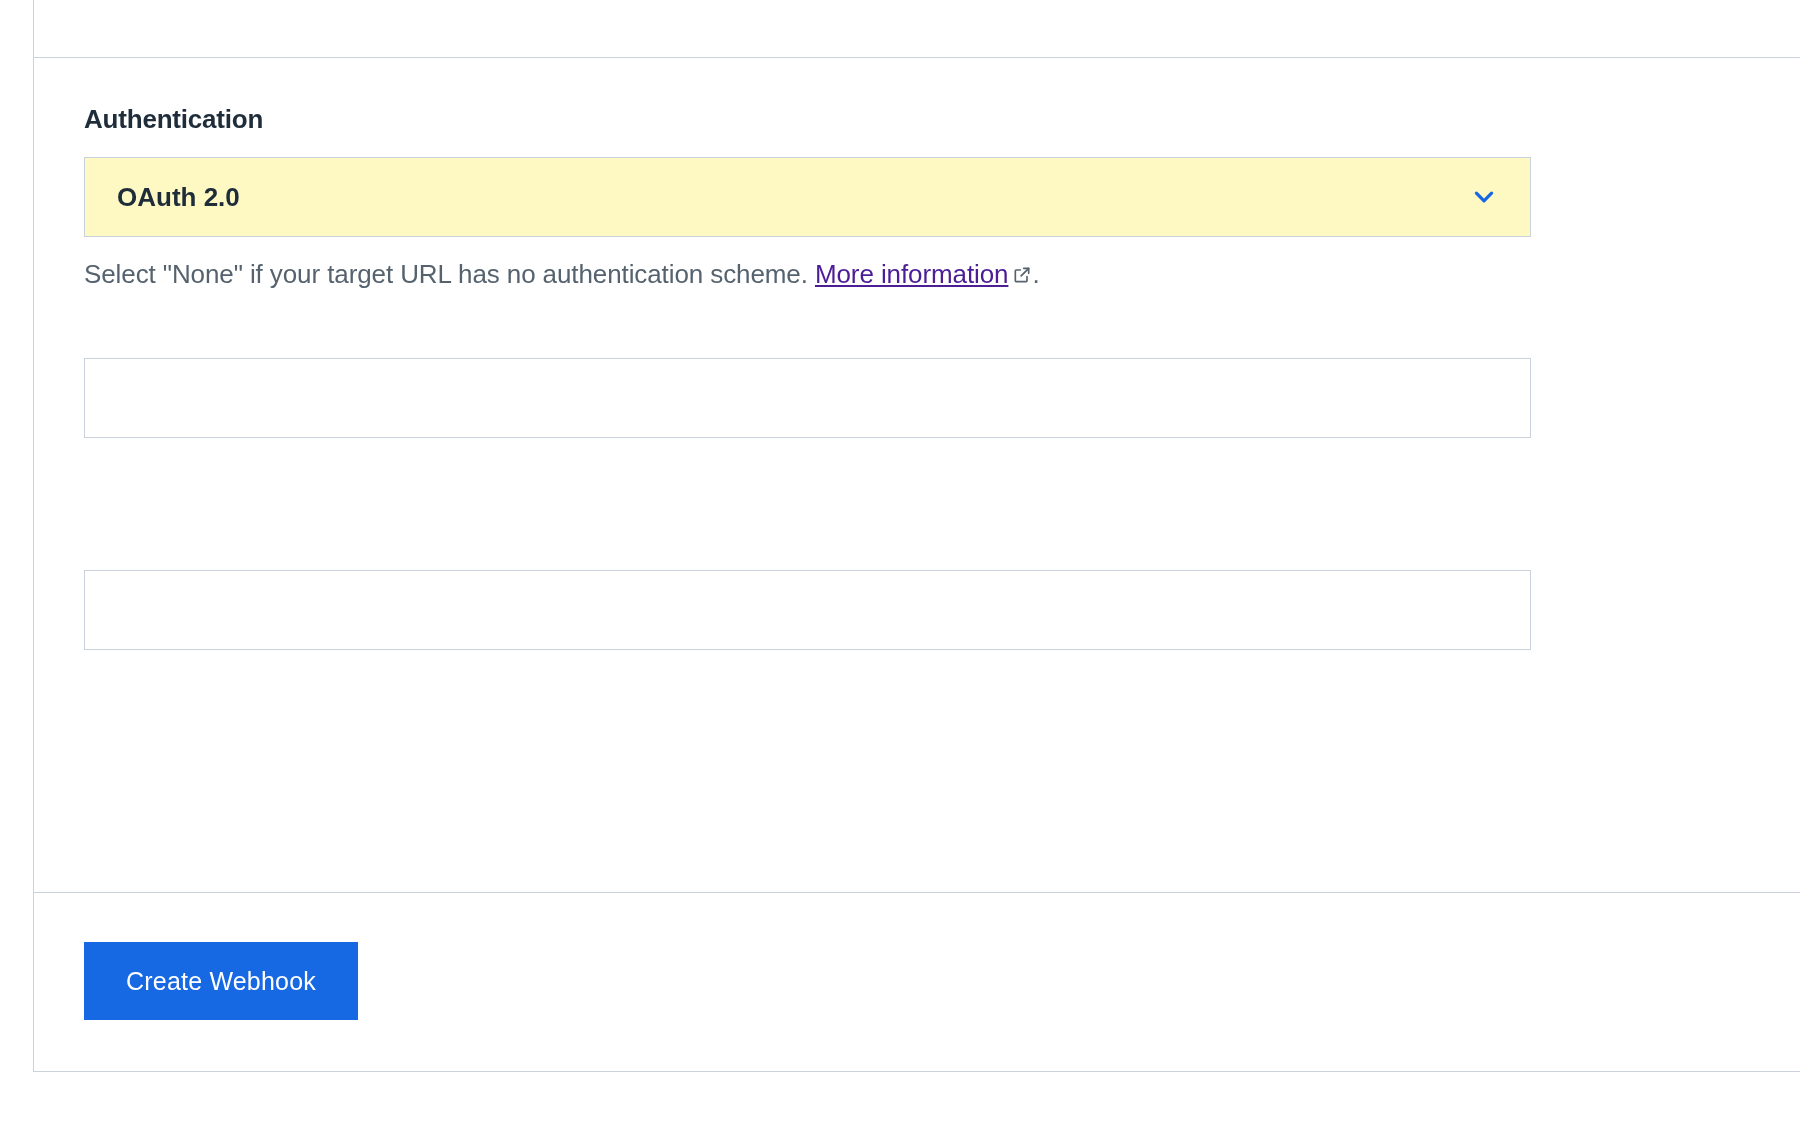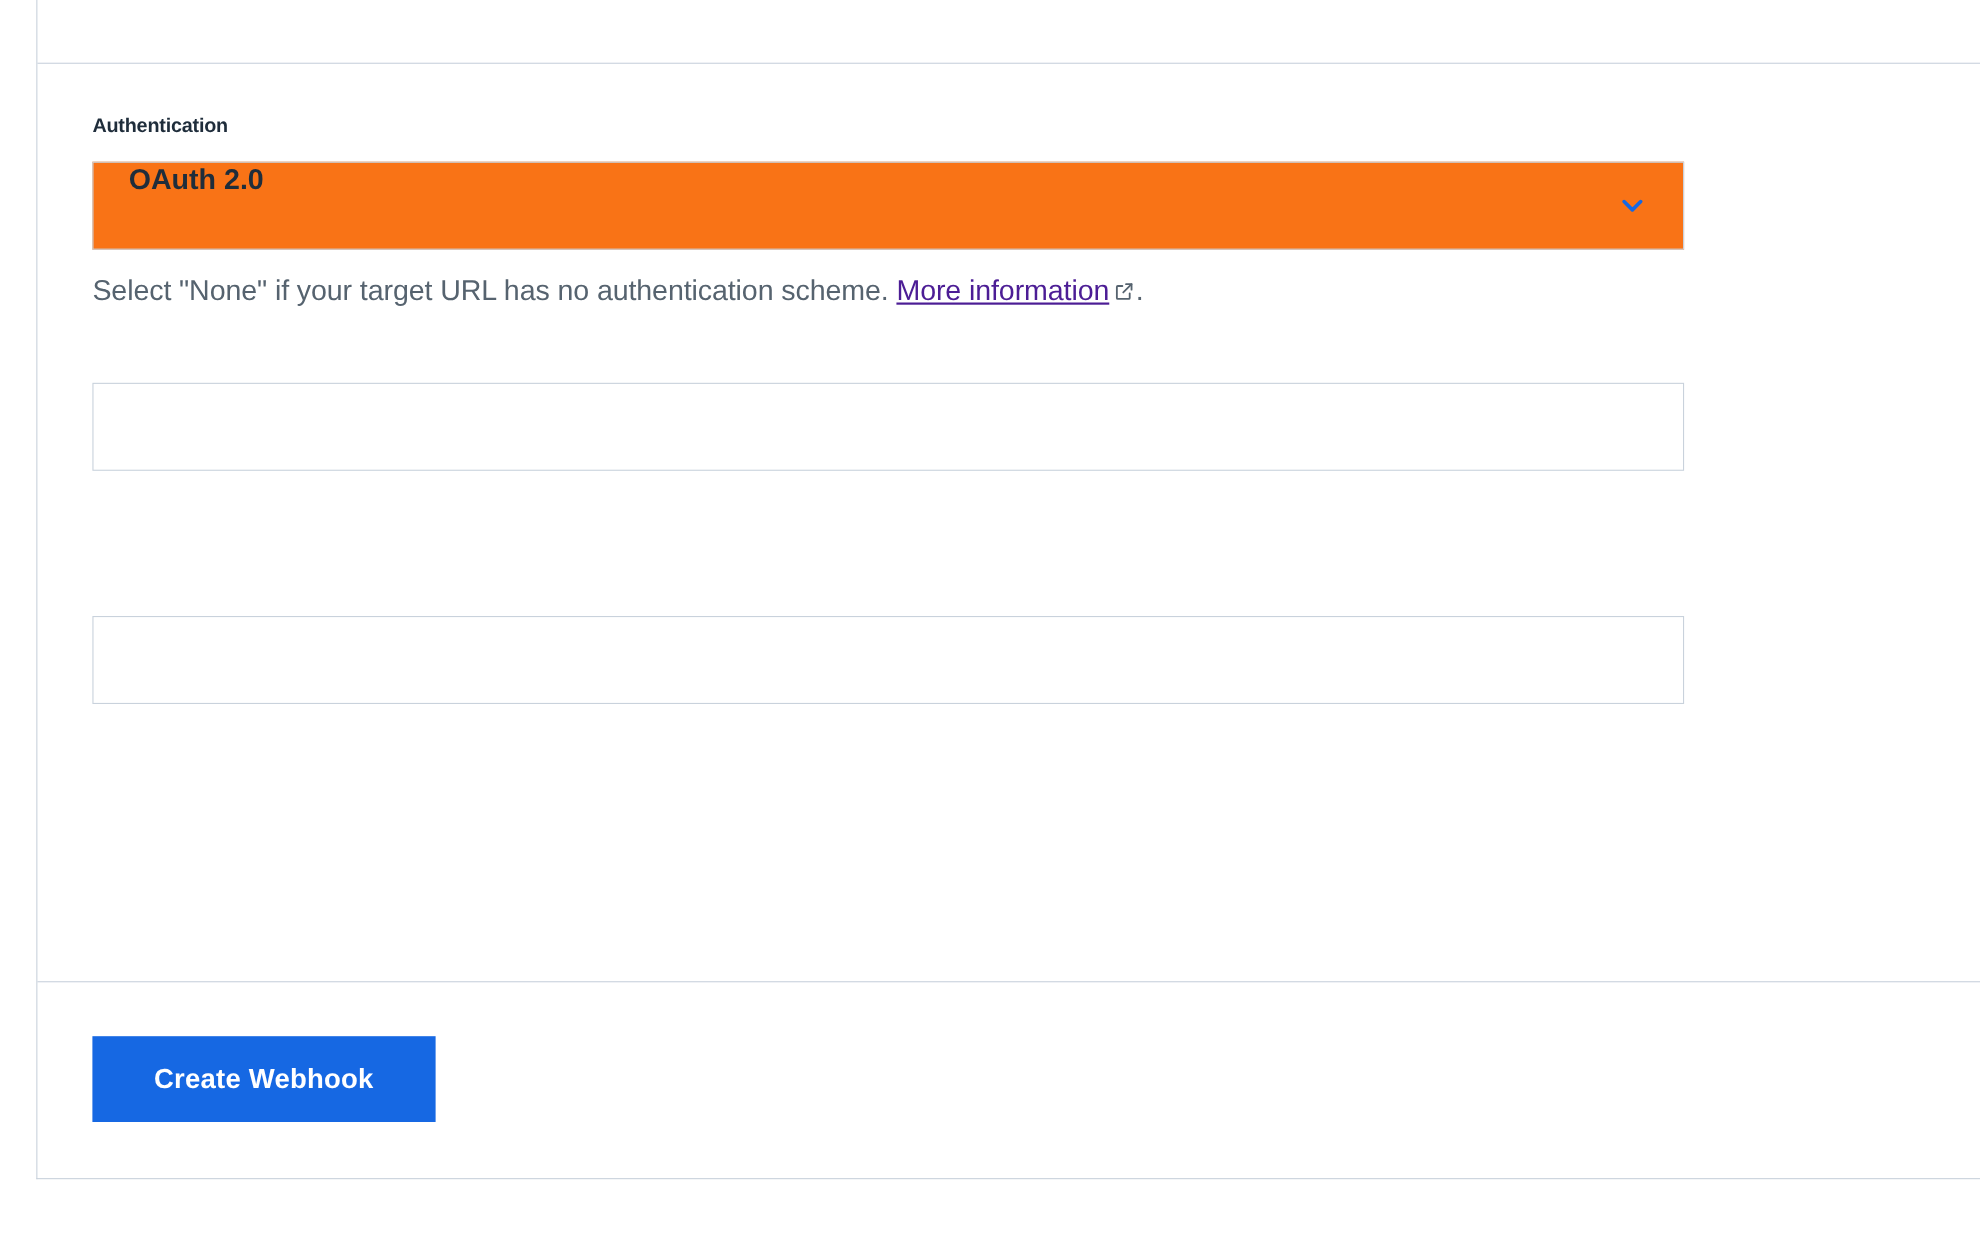--- a/index.html
+++ b/index.html
@@ -45,35 +45,35 @@
   }
 
   .form-body {
     position: absolute;
     left: 50px;
     top: 104px;
     width: 1490px;
   }
 
   .field-label {
-    font-size: 18px;
+    font-size: 26px;
     font-weight: 600;
     color: #1f2d3b;
     margin-bottom: 22px;
     letter-spacing: -0.2px;
   }
 
   .select-wrap {
     position: relative;
     width: 1447px;
     height: 80px;
     border: 1.5px solid #c9d2dc;
-    background: #f97316;
+    background: #fef9c3;
     display: flex;
-    align-items: flex-start;
+    align-items: center;
     padding: 0 62px 0 32px;
   }
   .select-text {
     font-size: 26px;
     font-weight: 600;
     color: #1f2d3b;
   }
   .select-chevron {
     position: absolute;
     right: 32px;
@@ -118,26 +118,26 @@
     color: #1f2d3b;
   }
 
   .footer {
     position: absolute;
     left: 50px;
     top: 942px;
   }
   .submit-btn {
     height: 78px;
-    padding: 0 56px;
+    padding: 0 42px;
     background: #1668e3;
     color: #ffffff;
     border: none;
     font-size: 25px;
-    font-weight: 700;
+    font-weight: 400;
     letter-spacing: 0.2px;
     cursor: pointer;
   }
 </style>
 </head>
 <body>
 
 <div class="root">
   <div class="panel">
 

